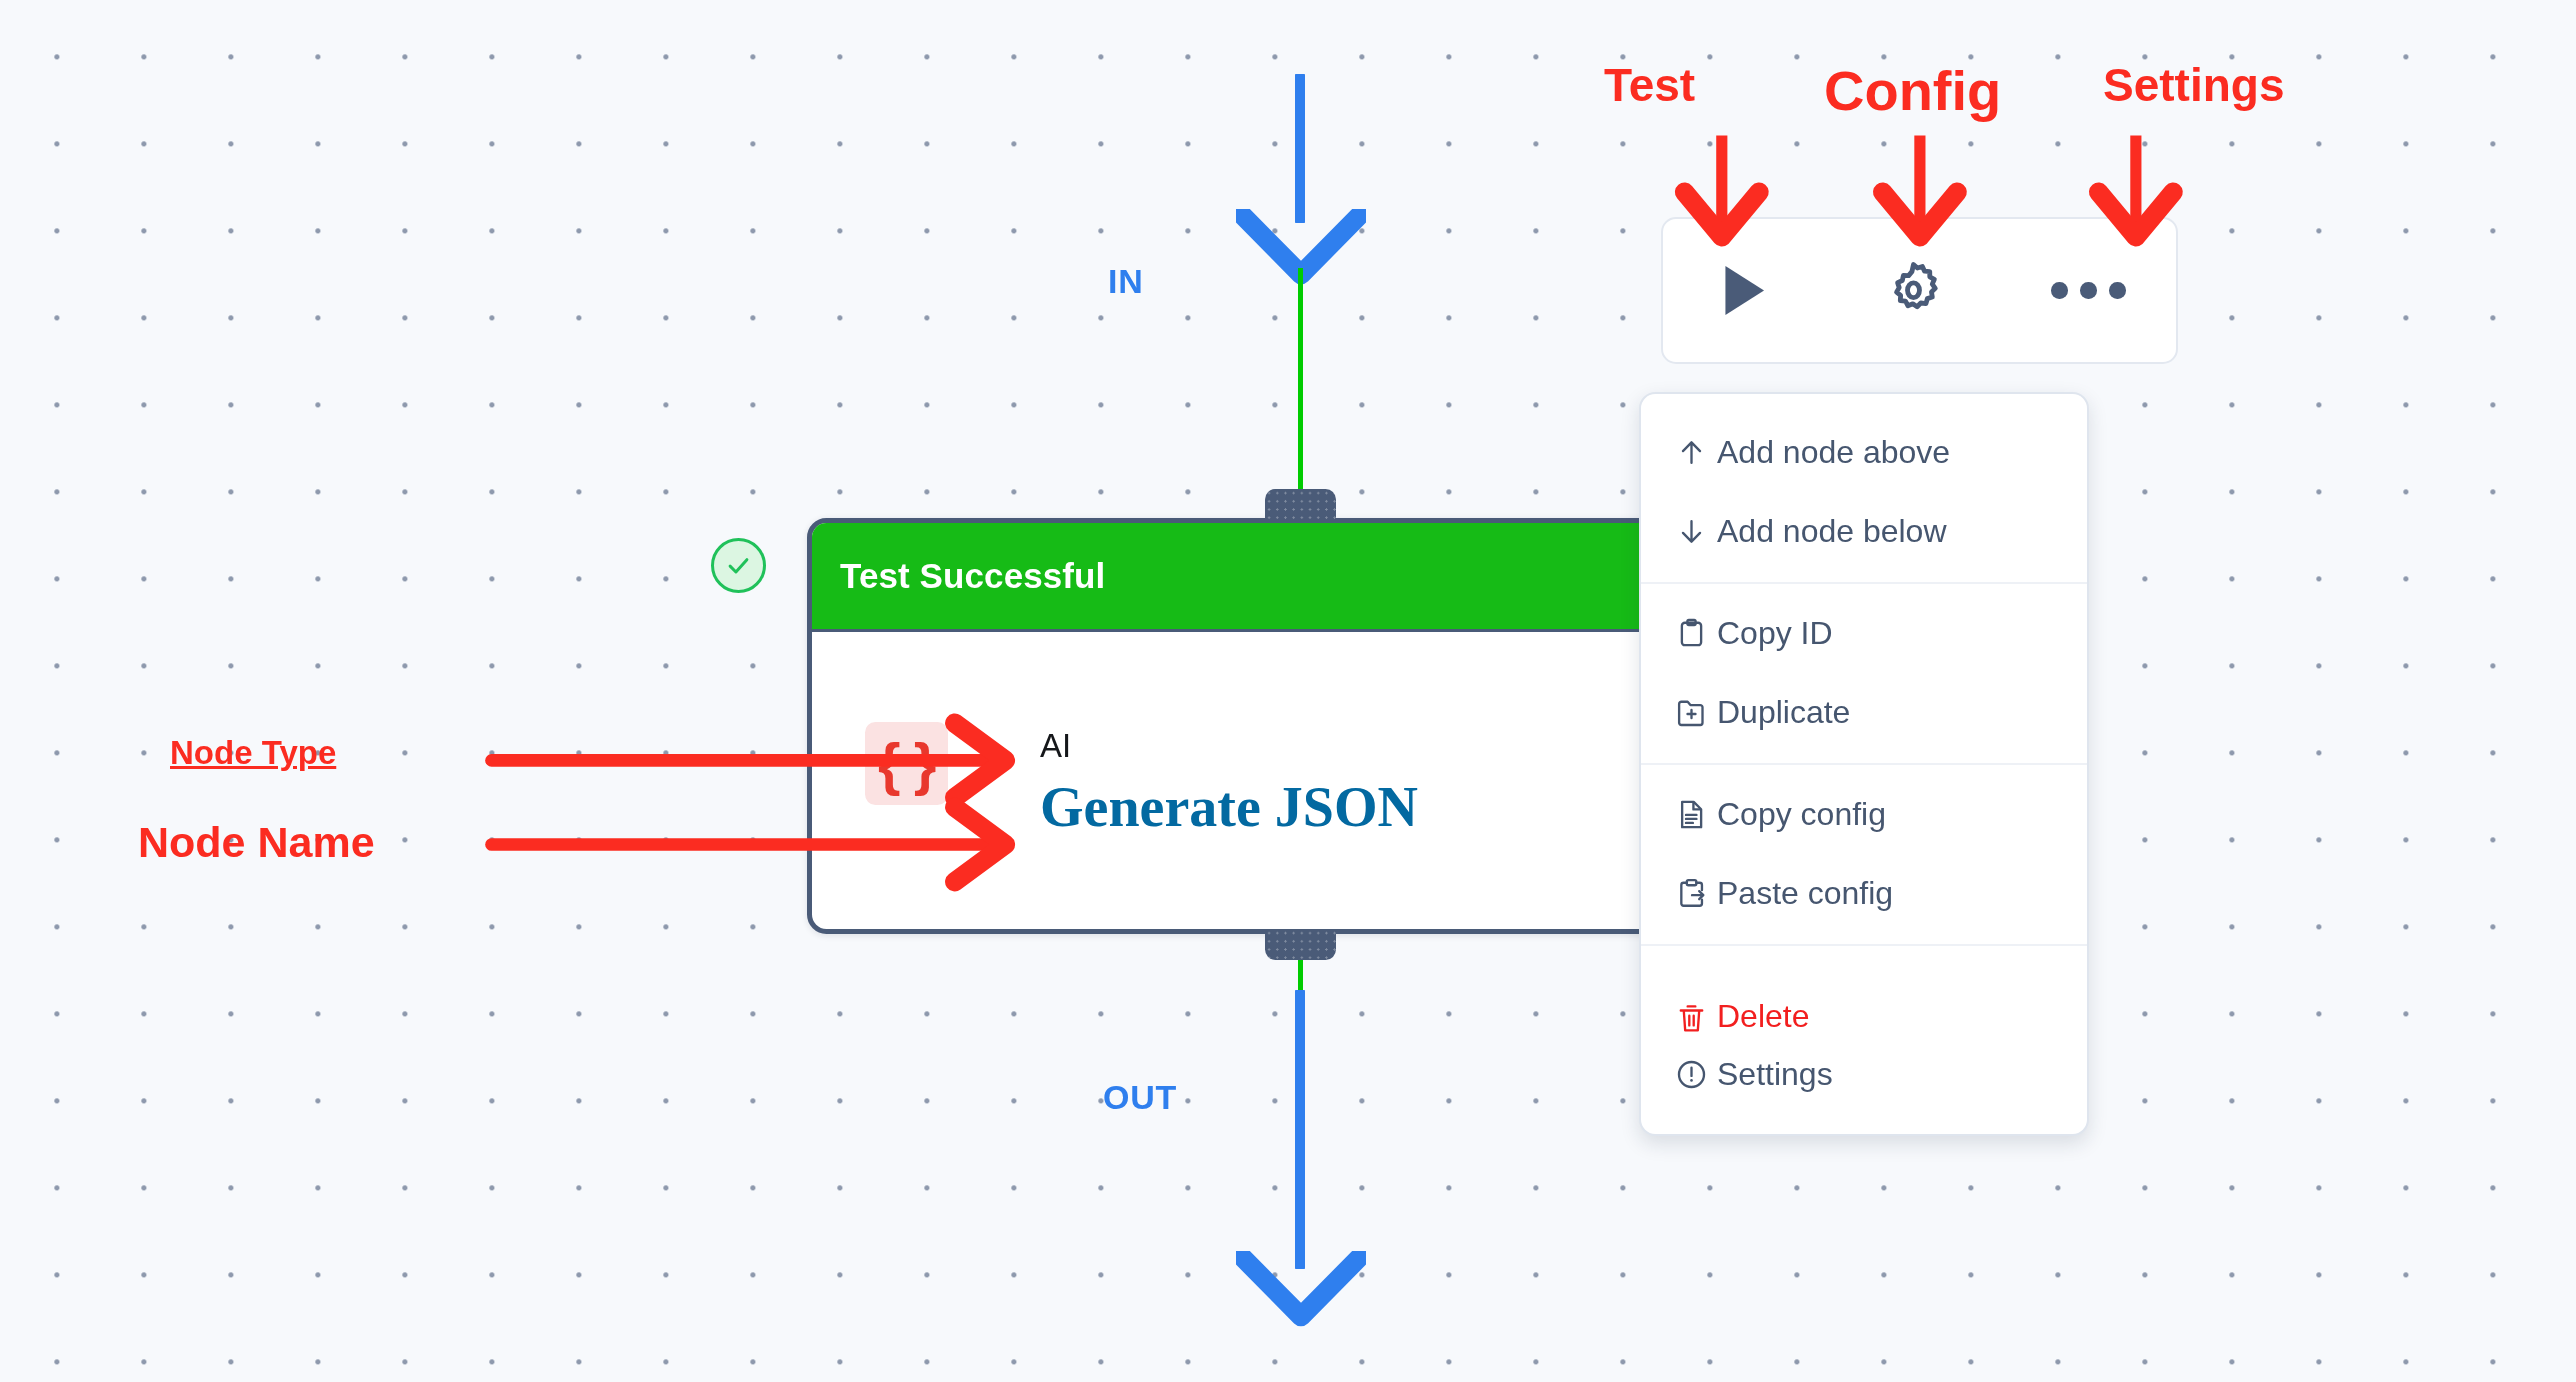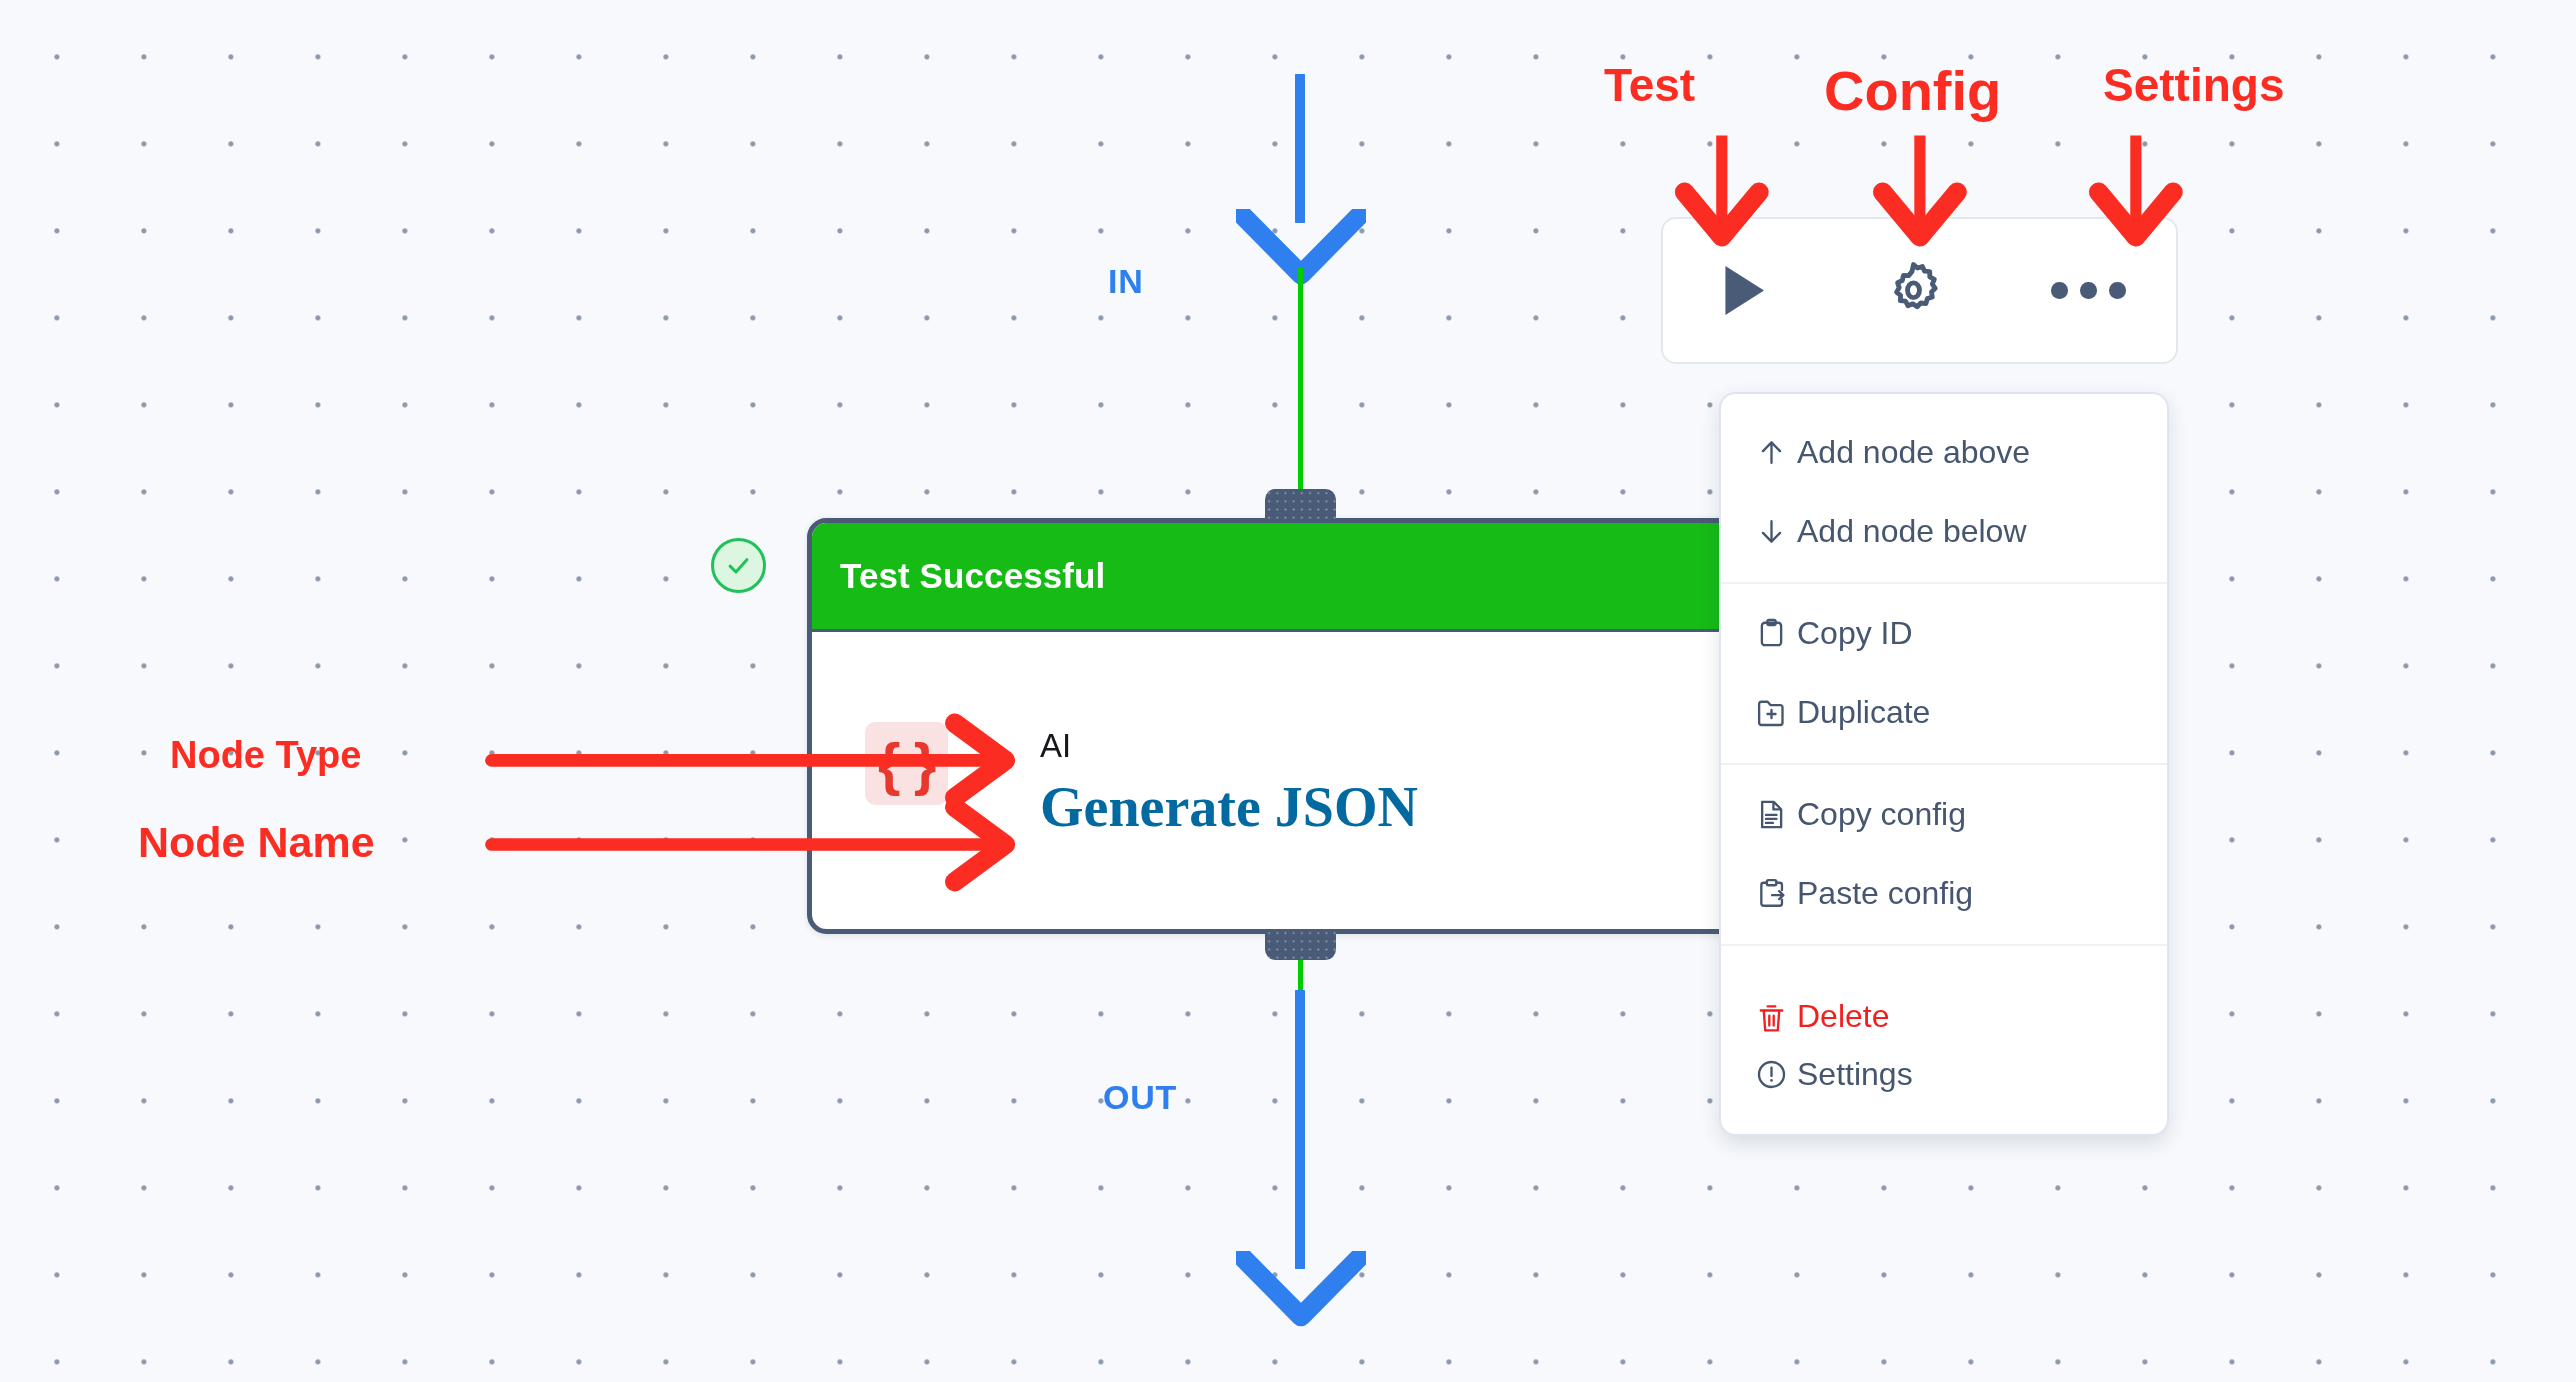--- a/index.html
+++ b/index.html
@@ -176,21 +176,21 @@
   #tb-more  { width: 173px; }
   .dots { display: flex; gap: 12.7px; }
   .dots span {
     width: 16.4px; height: 16.4px; border-radius: 50%;
     background: #4a5b78; display:block;
   }
 
   
   #context-menu {
     position: absolute;
-    left: 1719px;
+    left: 1639px;
     top: 392px;
     width: 450px;
     background: #ffffff;
     border: 2.2px solid #dfe5ee;
     border-radius: 16.4px;
     box-sizing: border-box;
     padding: 19.4px 0 19.4px 0;
     box-shadow: 0 7.4px 19.4px rgba(25,35,60,0.13);
     z-index: 9;
   }
@@ -412,17 +412,17 @@
     <path d="M660,1021 H1340" stroke="#fb2c21" stroke-width="17" fill="none" stroke-linecap="round"></path>
     <path d="M1282,971 L1350,1021 L1282,1071" stroke="#fb2c21" stroke-width="26" fill="none" stroke-linecap="round" stroke-linejoin="round"></path>
 
     <path d="M660,1134 H1340" stroke="#fb2c21" stroke-width="17" fill="none" stroke-linecap="round"></path>
     <path d="M1282,1084 L1350,1134 L1282,1184" stroke="#fb2c21" stroke-width="26" fill="none" stroke-linecap="round" stroke-linejoin="round"></path>
   </svg>
 
   <div class="anno-text" style="left:1604px; top:58px; font-size:46px;">Test</div>
   <div class="anno-text" style="left:1824px; top:58px; font-size:56px;">Config</div>
   <div class="anno-text" style="left:2103px; top:58px; font-size:46px;">Settings</div>
-  <div class="anno-text" style="left:170px; top:734px; font-size:38px;">Node Type</div>
+  <div class="anno-text" style="left:170px; top:734px; font-size:33px;text-decoration:underline;">Node Type</div>
   <div class="anno-text" style="left:138px; top:818px; font-size:43px;">Node Name</div>
 
 </div>
 
 
 </body></html>

